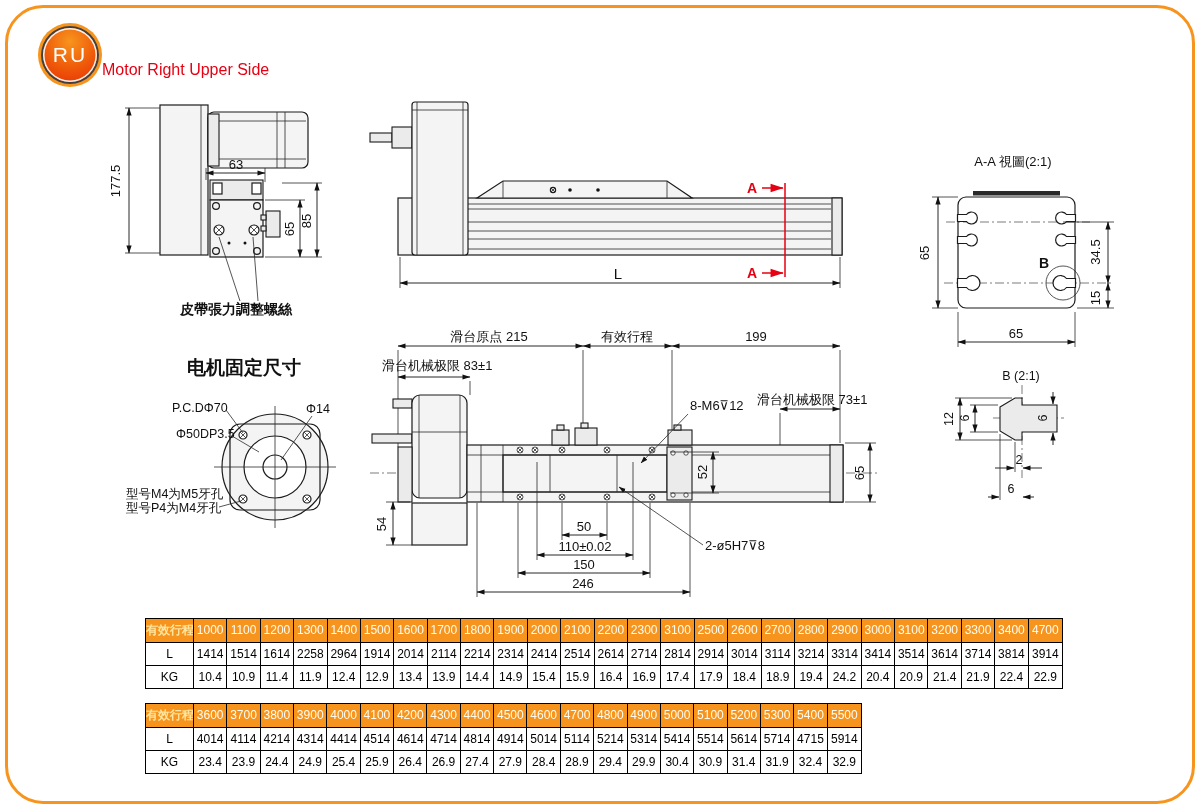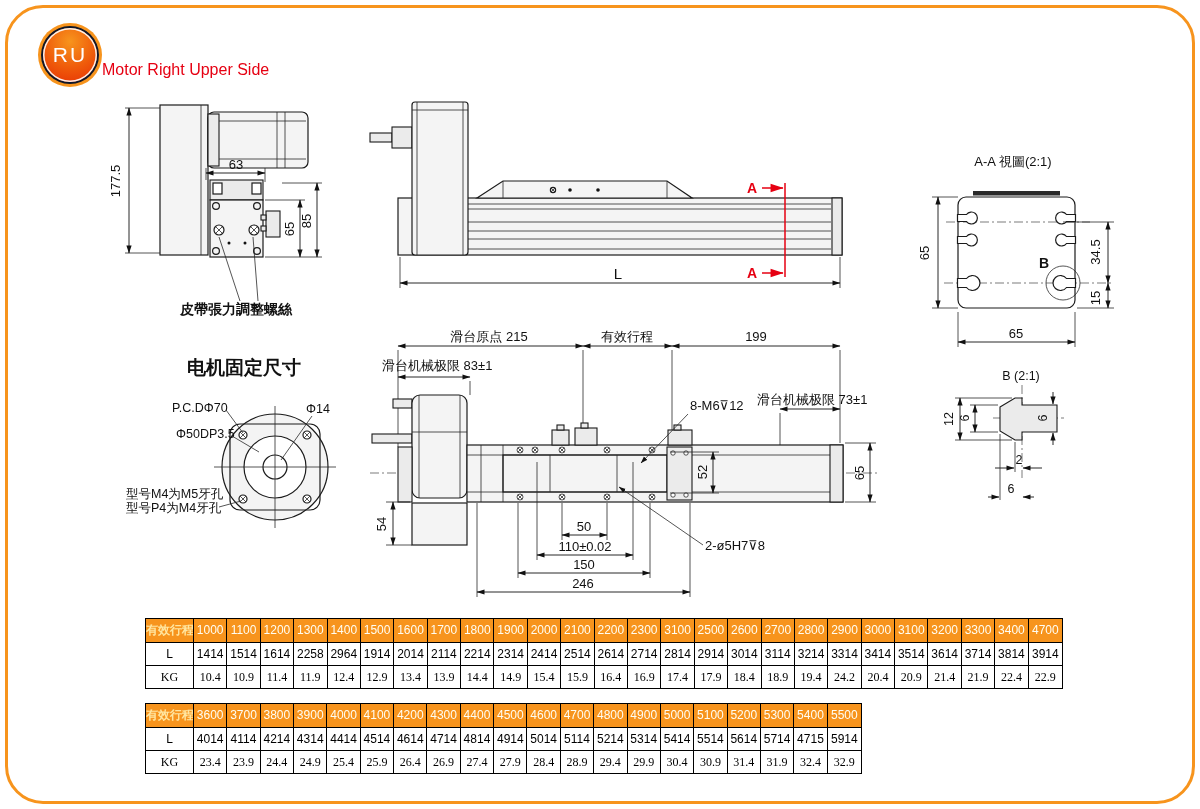--- a/index.html
+++ b/index.html
@@ -2,21 +2,21 @@
 <html><head>
 <meta charset="utf-8">
 <style>
   html,body{margin:0;padding:0;background:#fff;}
   .page{position:relative;width:1200px;height:809px;background:#fff;overflow:hidden;
         font-family:"Liberation Sans","DejaVu Sans",sans-serif;}
   .frame{position:absolute;inset:5px;border:3px solid #f7941d;border-radius:38px;pointer-events:none;}
   
   .logo{position:absolute;left:38px;top:23px;width:64px;height:64px;border-radius:50%;
         background:#f7941d;padding:3px;box-sizing:border-box;}
-  .logo-ring{width:100%;height:100%;border-radius:50%;background:#0f172a;padding:2px;box-sizing:border-box;}
+  .logo-ring{width:100%;height:100%;border-radius:50%;background:#404040;padding:2px;box-sizing:border-box;}
   .logo-core{width:100%;height:100%;border-radius:50%;
         background:radial-gradient(circle at 50% 25%,#f7941d 0%,#ef5a0a 55%,#e62e05 100%);
         display:flex;align-items:center;justify-content:center;color:#fff;font-size:21px;
         letter-spacing:2px;box-shadow:inset 0 0 0 1.5px rgba(255,255,255,.9);}
   .title-zh{position:absolute;left:114px;top:30px;color:#e60012;font-size:23px;font-weight:700;letter-spacing:3px;}
   .title-en{position:absolute;left:102px;top:61px;color:#e60012;font-size:16px;}
   
   svg.draw{position:absolute;left:0;top:0;}
   .o{fill:#f4f4f4;stroke:#1b1b1b;stroke-width:1.2;}
   .ow{fill:#ffffff;stroke:#1b1b1b;stroke-width:1.2;}
@@ -30,21 +30,21 @@
   .dt{font-size:13px;}
   .lb2{font-size:12.5px;}
   .bt{font-size:14px;font-weight:700;}
   .bigt{font-size:15px;}
   .sect{font-size:19px;font-weight:600;}
   .redt{fill:#e60012;font-size:14px;font-weight:700;}
   
   .spec-table{position:absolute;border:1.6px solid #000;background:#fff;box-sizing:border-box;}
   .trow{display:grid;height:22px;line-height:22px;font-size:12px;text-align:center;border-bottom:1px solid #000;}
   .trow.head{background:#f7941d;color:#fffdf2;height:23px;line-height:23px;border-bottom:1.6px solid #000;}
-  .trow:last-child{border-bottom:none;font-family:Liberation Serif, serif;}
+  .trow:last-child{border-bottom:none;}
   .tcell{border-right:1px solid #000;overflow:hidden;white-space:nowrap;}
   .tcell:last-child{border-right:none;}
   .trow.head .tlabel{color:#ffe6a0;font-weight:700;font-size:12px;}
 </style>
 </head>
 <body>
 
 <div class="page">
   <div class="frame"></div>
 

